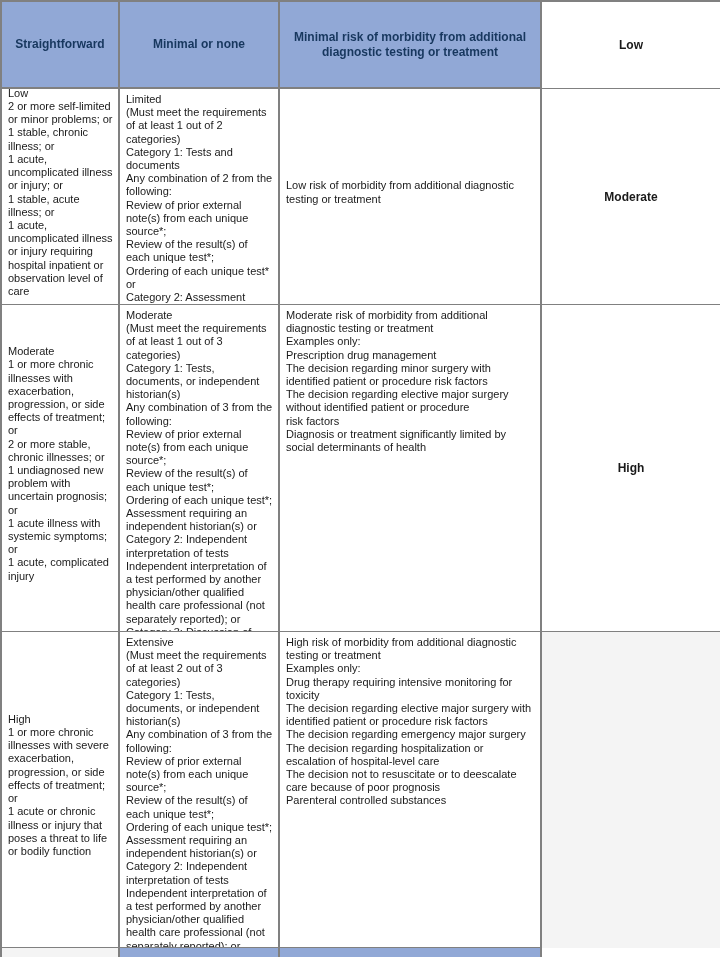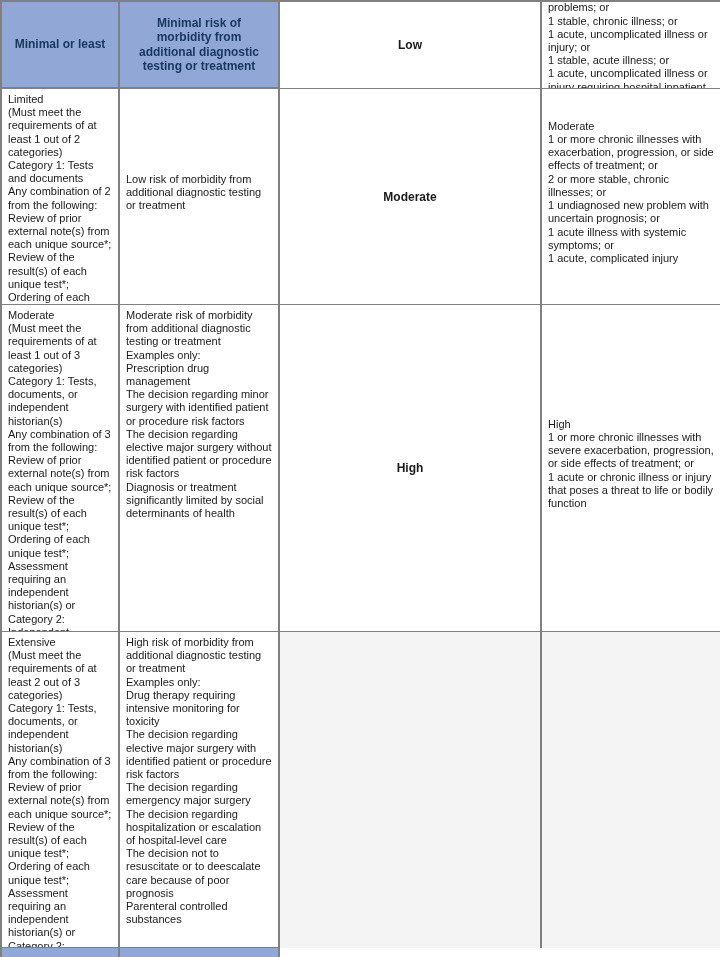--- a/index.html
+++ b/index.html
@@ -53,21 +53,22 @@
   .vtop { display: block; }
   .strip-left  { background: #f4f4f4; border-bottom: none; }
   .strip-blue  { background: var(--header-bg, #91a8d6); border-bottom: none; }
 </style>
 </head>
 <body>
 
 <div class="page">
   <div class="tbl">
 
-    <div class="cell hdr">Minimal or least</div>
+    <div class="cell hdr">Straightforward</div>
+    <div class="cell hdr">Minimal or none</div>
     <div class="cell hdr">Minimal risk of morbidity from additional diagnostic testing or treatment</div>
 
     <div class="cell level">Low</div>
     <div class="cell body-txt vcenter">Low
 2 or more self-limited or minor problems; or
 1 stable, chronic illness; or
 1 acute, uncomplicated illness or injury; or
 1 stable, acute illness; or
 1 acute, uncomplicated illness or injury requiring hospital inpatient or observation level of care</div>
     <div class="cell body-txt vtop">Limited

